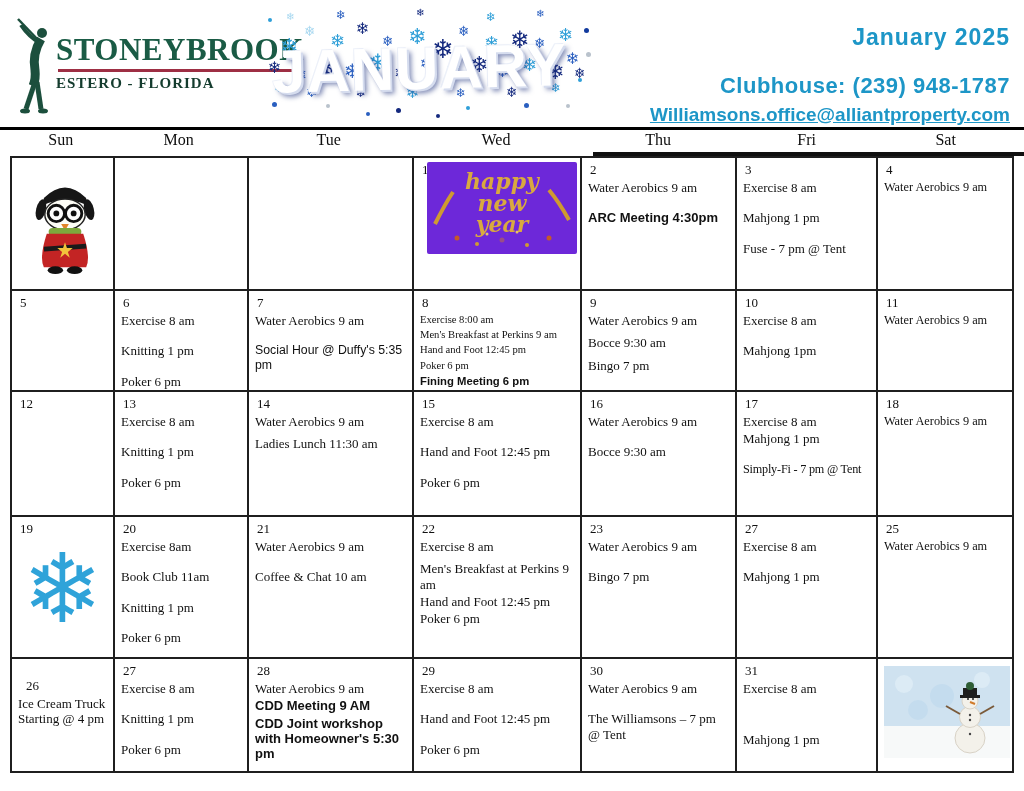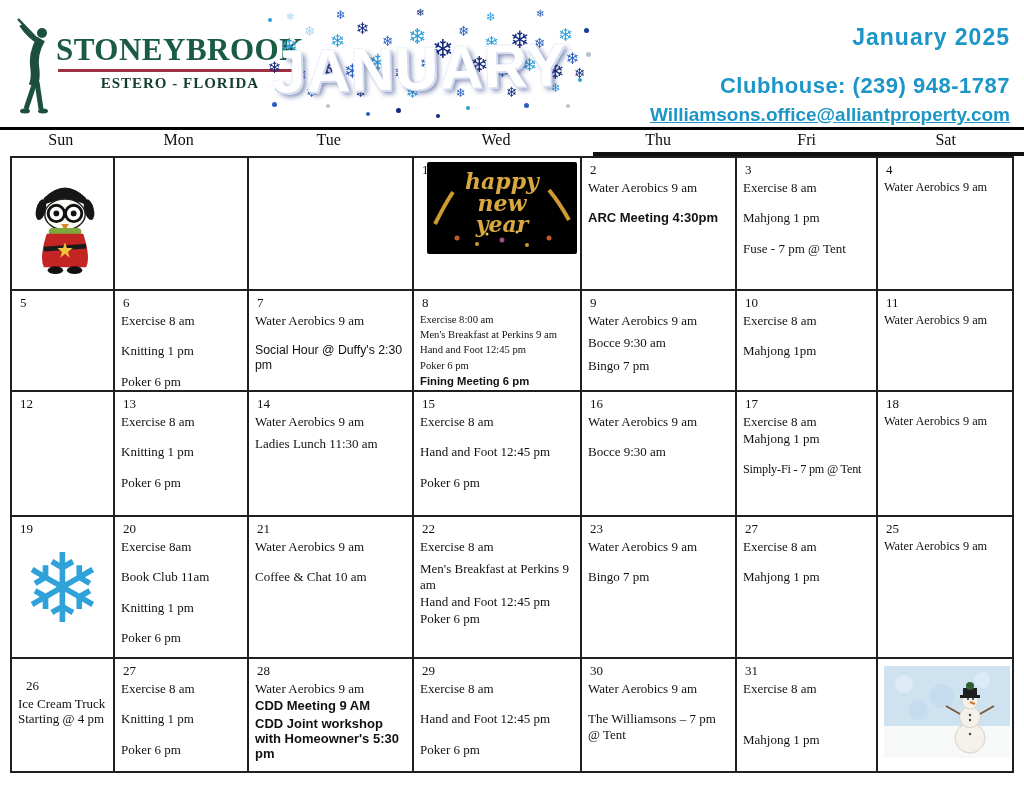--- a/index.html
+++ b/index.html
@@ -10,21 +10,21 @@
 
   
   .logo { position:absolute; left:14px; top:16px; width:252px; height:104px; }
   .logo-inner { display:flex; align-items:flex-start; }
   .golfer { flex:0 0 42px; }
   .logo-text { padding-top:18px; }
   .logo-name { font-family:"Liberation Serif", serif; font-weight:bold; font-size:31px;
                letter-spacing:.5px; color:#1a5b45; line-height:1; }
   .logo-rule { height:3px; background:#9e2f44; margin:4px 2px 3px 2px; }
   .logo-loc { font-family:"Liberation Serif", serif; font-weight:bold; font-size:15px;
-              letter-spacing:1px; color:#143c2e; text-align:center; }
+              letter-spacing:1px; color:#143c2e; text-align:left; }
 
   .banner { position:absolute; left:266px; top:8px; width:326px; height:116px; overflow:hidden; }
   .flake { position:absolute; font-family:"DejaVu Sans", sans-serif; line-height:1; z-index:1; }
   .bdot  { position:absolute; border-radius:50%; z-index:1; }
   .banner-word { position:absolute; left:6px; top:26px; z-index:2;
                  font-family:"Liberation Sans", sans-serif; font-weight:bold; font-size:60px;
                  letter-spacing:1px; color:#fff; transform:rotate(-1.5deg);
                  text-shadow:2px 2px 0 #d5dcee, 4px 4px 5px rgba(24,44,120,.55), -1px -1px 0 #eef2fa; }
 
   .contact { position:absolute; right:14px; top:24px; text-align:right;
@@ -60,21 +60,21 @@
   .g-img { margin-top:112px; }
   .pad-first > .event:first-of-type { margin-top:13px; }
   .st-sans { font-family:"Liberation Sans", sans-serif; font-size:12.3px; }
   .st-bold { font-family:"Liberation Sans", sans-serif; font-weight:bold; font-size:13px; }
   .small-cell .event { font-size:10.6px; line-height:1.25; }
   .small-cell .st-bold { font-size:11.3px; }
   .fit { font-size:12.2px; white-space:nowrap; letter-spacing:-.2px; }
 
   
   .penguin-wrap { margin:14px 0 0 8px; }
-  .hny { position:absolute; top:4px; right:3px; width:150px; height:92px; background:#000000;
+  .hny { position:absolute; top:4px; right:3px; width:150px; height:92px; background:#6d28d9;
          border-radius:2px; text-align:center; z-index:1; }
   .hny-line { font-family:"DejaVu Serif", serif; font-style:italic; font-weight:bold;
               color:#d9a93f; font-size:22px; line-height:.98; }
   .hny-line.first { padding-top:9px; }
   .bigflake { display:block; text-align:center; font-family:"DejaVu Sans", sans-serif;
               font-size:96px; line-height:1; color:#2fa3d9; margin-top:4px; }
   .snowman-wrap { margin:4px auto 0 auto; text-align:center; }
 </style>
 </head>
 <body>
@@ -194,21 +194,21 @@
         </div>
         <div class="cell c1">
           <div class="date">6</div>
           <div class="event g-lg">Exercise 8 am</div>
           <div class="event g-lg">Knitting 1 pm</div>
           <div class="event">Poker 6 pm</div>
         </div>
         <div class="cell c2">
           <div class="date">7</div>
           <div class="event g-lg">Water Aerobics 9 am</div>
-          <div class="event st-sans">Social Hour @ Duffy's 2:30 pm</div>
+          <div class="event st-sans">Social Hour @ Duffy's 5:35 pm</div>
         </div>
         <div class="cell c3 small-cell">
           <div class="date">8</div>
           <div class="event g-xs">Exercise 8:00 am</div>
           <div class="event g-xs">Men's Breakfast at Perkins 9 am</div>
           <div class="event g-xs">Hand and Foot 12:45 pm</div>
           <div class="event g-xs">Poker 6 pm</div>
           <div class="event st-bold">Fining Meeting 6 pm</div>
         </div>
         <div class="cell c4">

